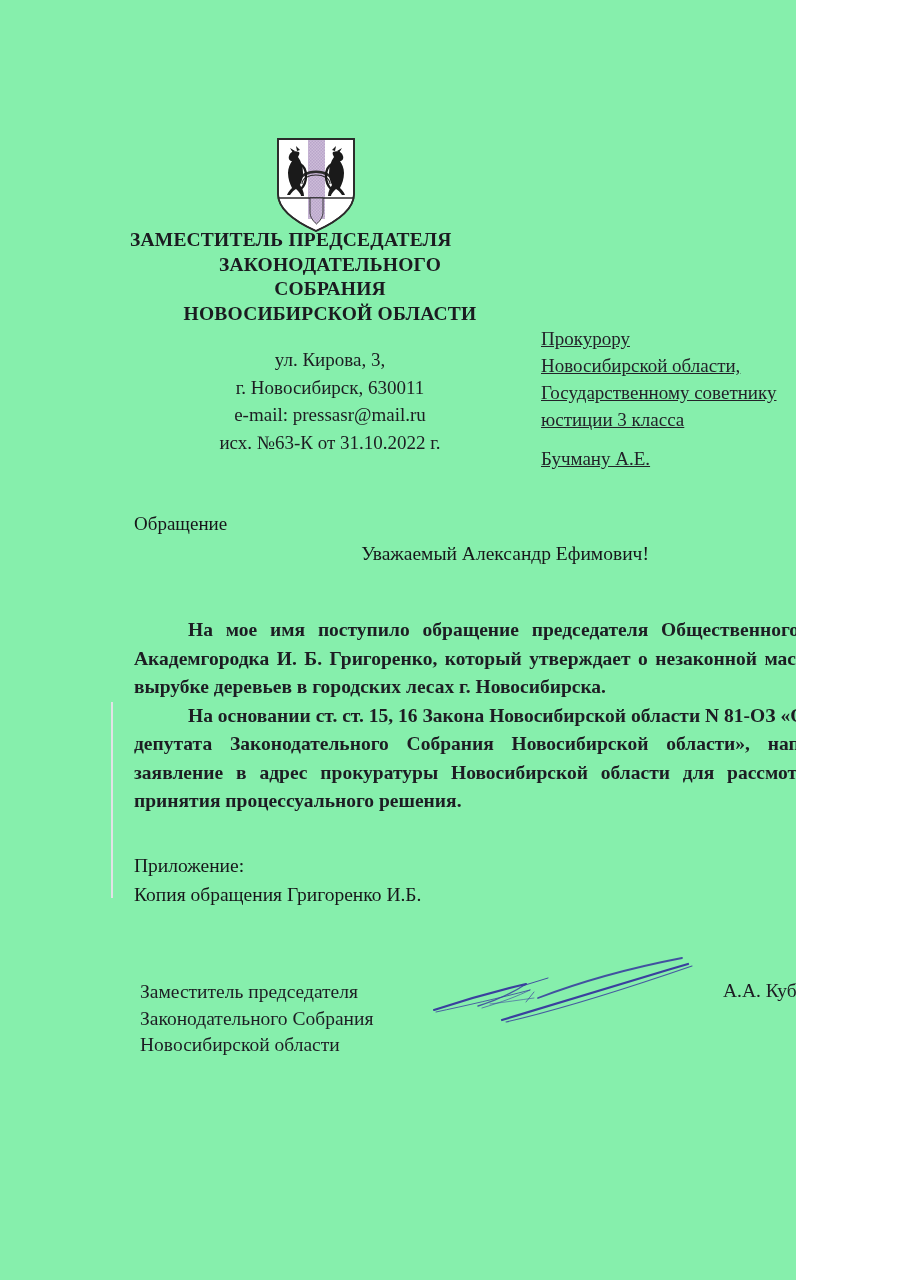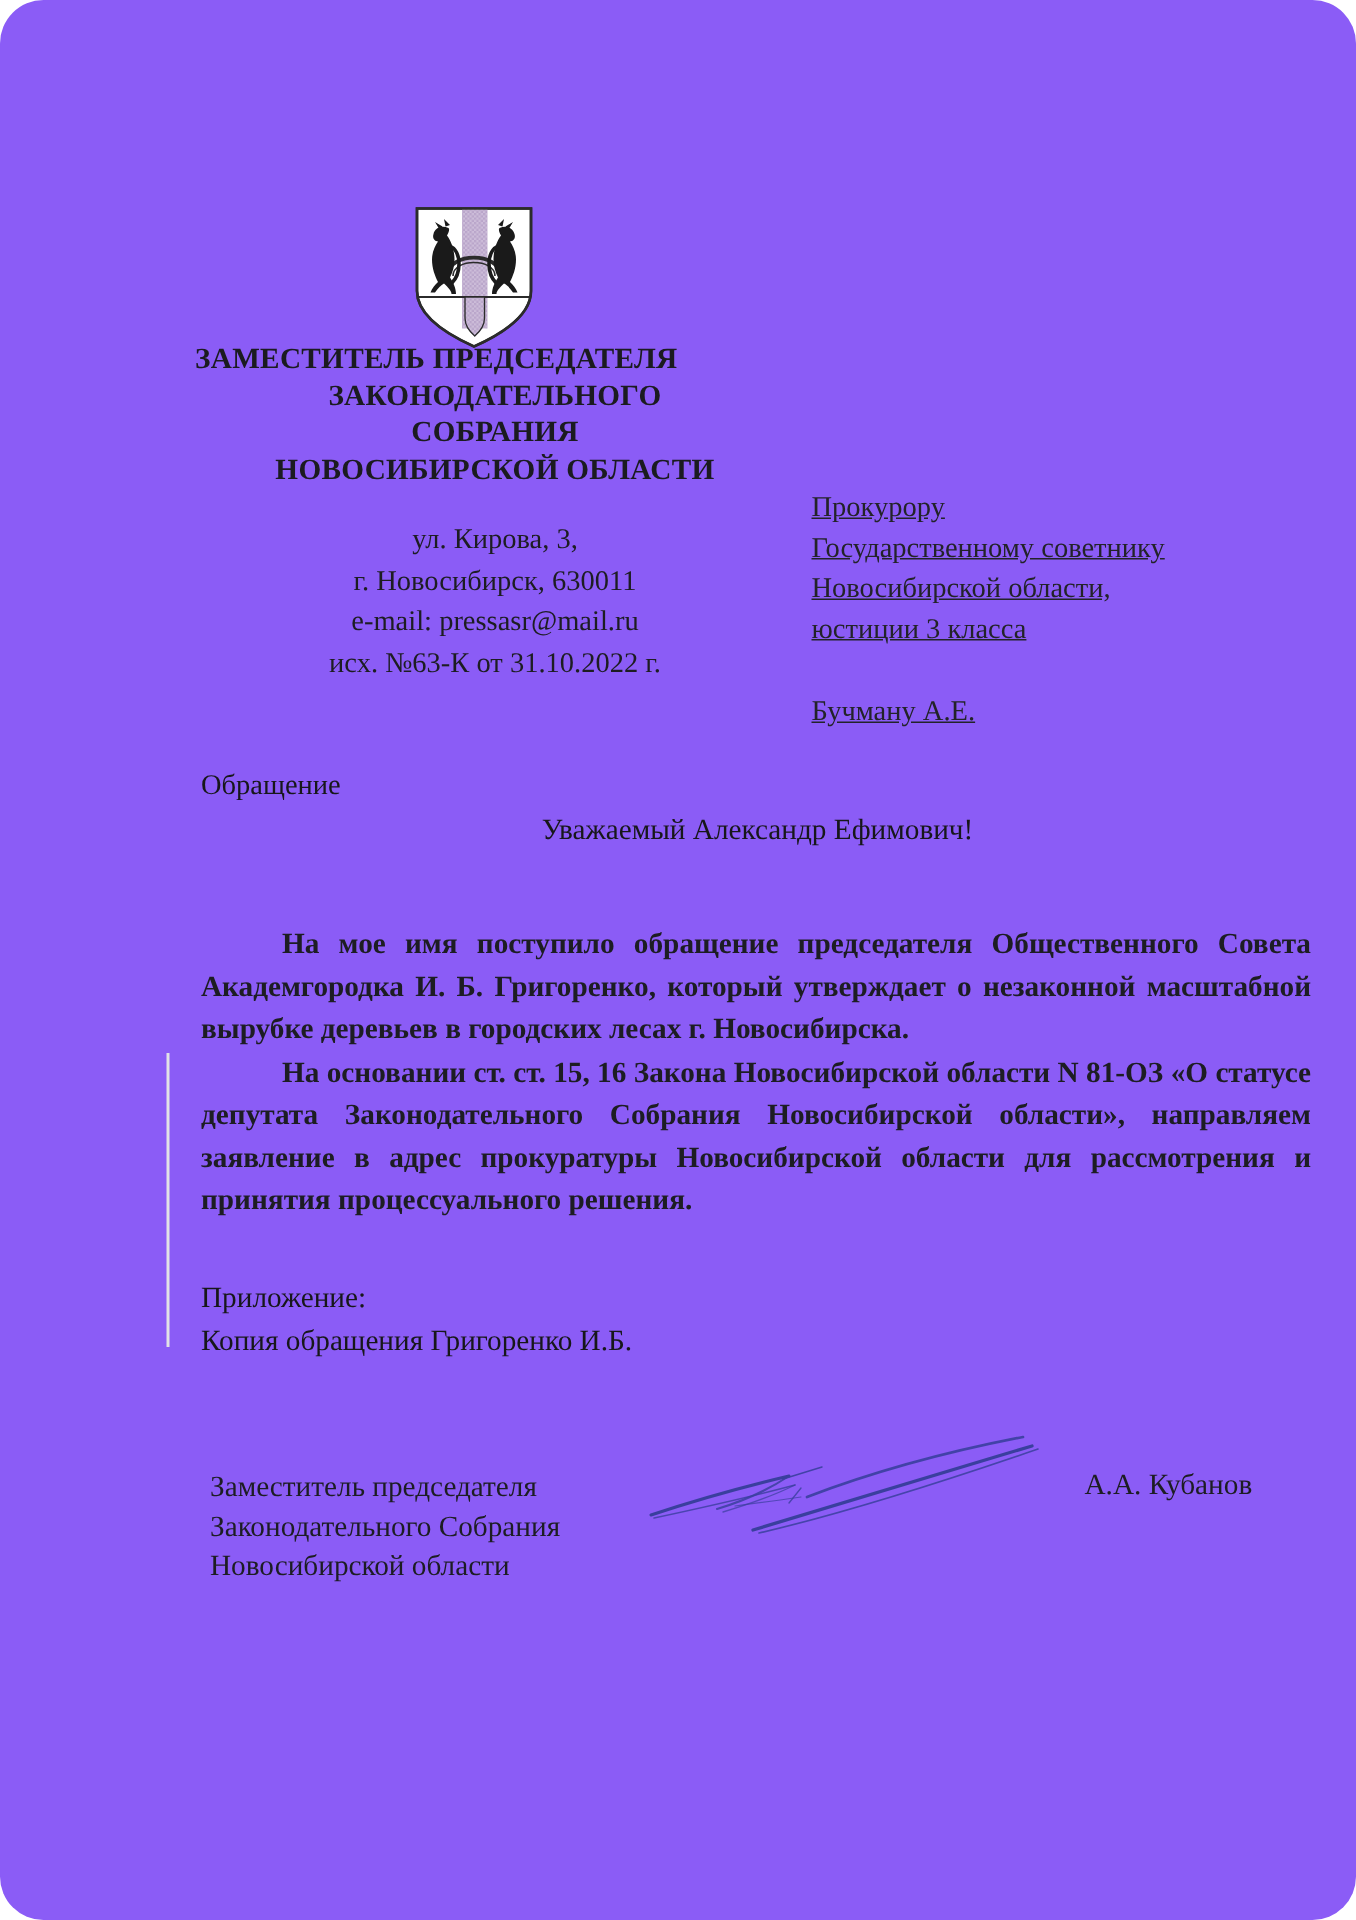--- a/index.html
+++ b/index.html
@@ -3,27 +3,26 @@
 <meta charset="utf-8">
 <title>Document</title>
 <style>
   html, body {
     margin: 0;
     padding: 0;
     background: #ffffff;
   }
   .page {
     position: relative;
-    width: 904px;
+    width: 796px;
     height: 1280px;
-    background: #8b5cf6;
+    background: #86efac;
     overflow: hidden;
     font-family: "Liberation Serif", "DejaVu Serif", serif;
     color: #17171a;
-    border-radius: 29px;
   }
 
   
   .scan-line {
     position: absolute;
     left: 111px;
     top: 702px;
     width: 2px;
     height: 196px;
     background: #e2e2e6;
@@ -76,21 +75,21 @@
   .addressee-block {
     position: absolute;
     left: 541px;
     top: 325px;
     width: 340px;
     font-size: 19px;
     line-height: 27px;
     color: #232329;
     text-decoration: underline;
   }
-  .addressee-name { margin-top: 28px; }
+  .addressee-name { margin-top: 12px; }
 
   
   .subject {
     position: absolute;
     left: 134px;
     top: 511px;
     font-size: 19px;
     line-height: 26px;
   }
 
@@ -218,22 +217,22 @@
 
   <div class="sender-block">
     <div>ул. Кирова, 3,</div>
     <div>г. Новосибирск, 630011</div>
     <div class="email-line"><span>e-mail:</span> <span class="email-link">pressasr@mail.ru</span></div>
     <div>исх. №63-К от 31.10.2022 г.</div>
   </div>
 
   <div class="addressee-block">
     <div>Прокурору</div>
+    <div>Новосибирской области,</div>
     <div>Государственному советнику</div>
-    <div>Новосибирской области,</div>
     <div>юстиции 3 класса</div>
     <div class="addressee-name">Бучману А.Е.</div>
   </div>
 
   <div class="subject">Обращение</div>
 
   <div class="salutation">Уважаемый Александр Ефимович!</div>
 
   <div class="body-text">
     <p>На мое имя поступило обращение председателя Общественного Совета Академгородка И. Б. Григоренко, который утверждает о незаконной масштабной вырубке деревьев в городских лесах г. Новосибирска.</p>

